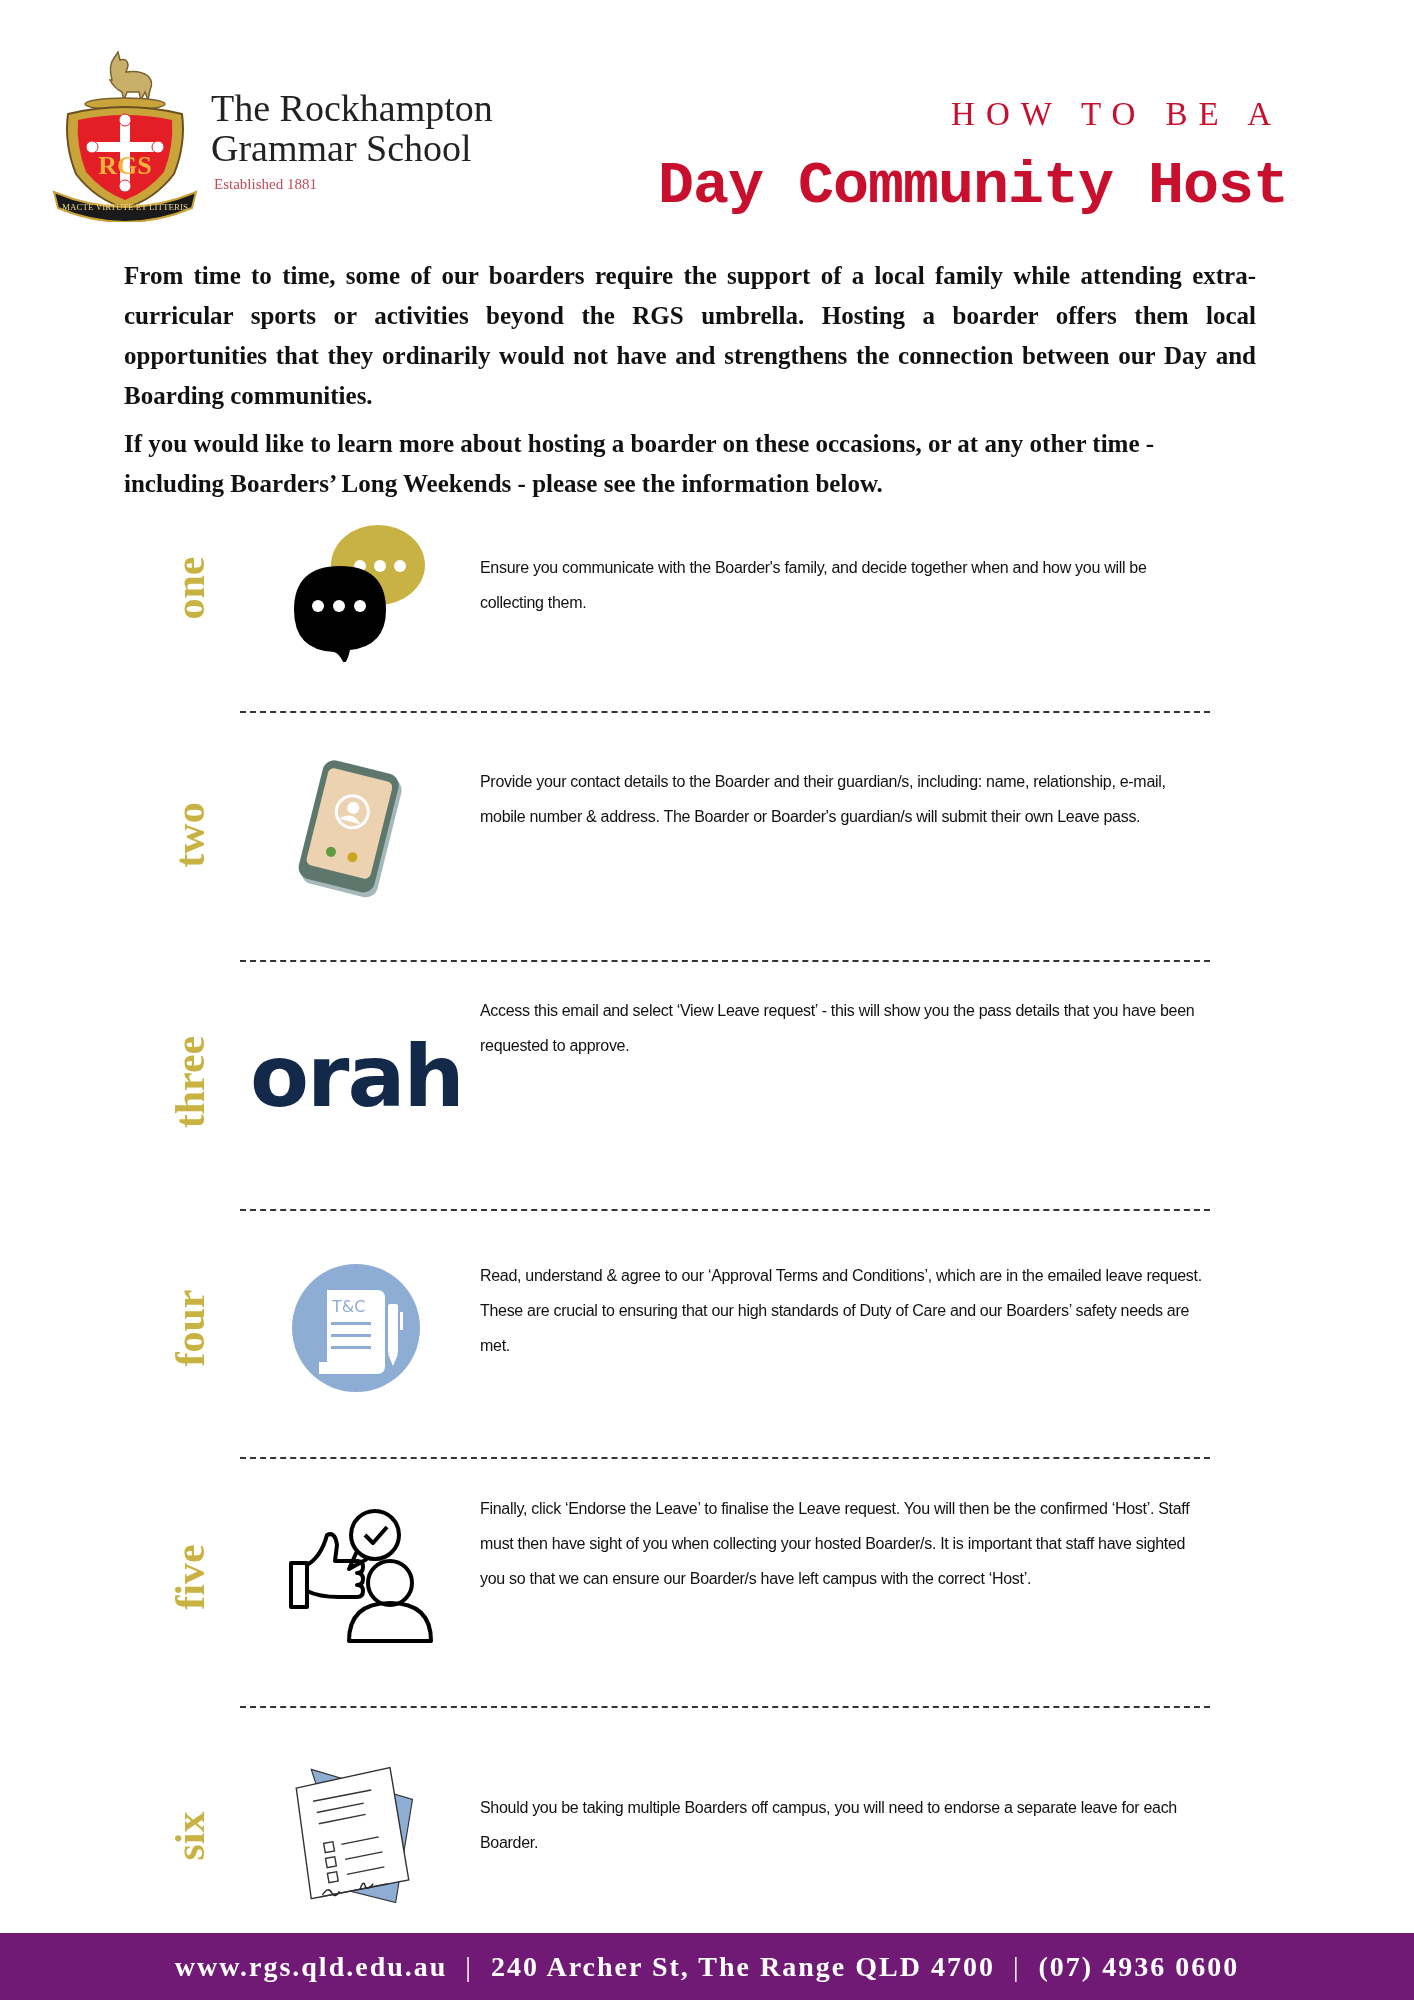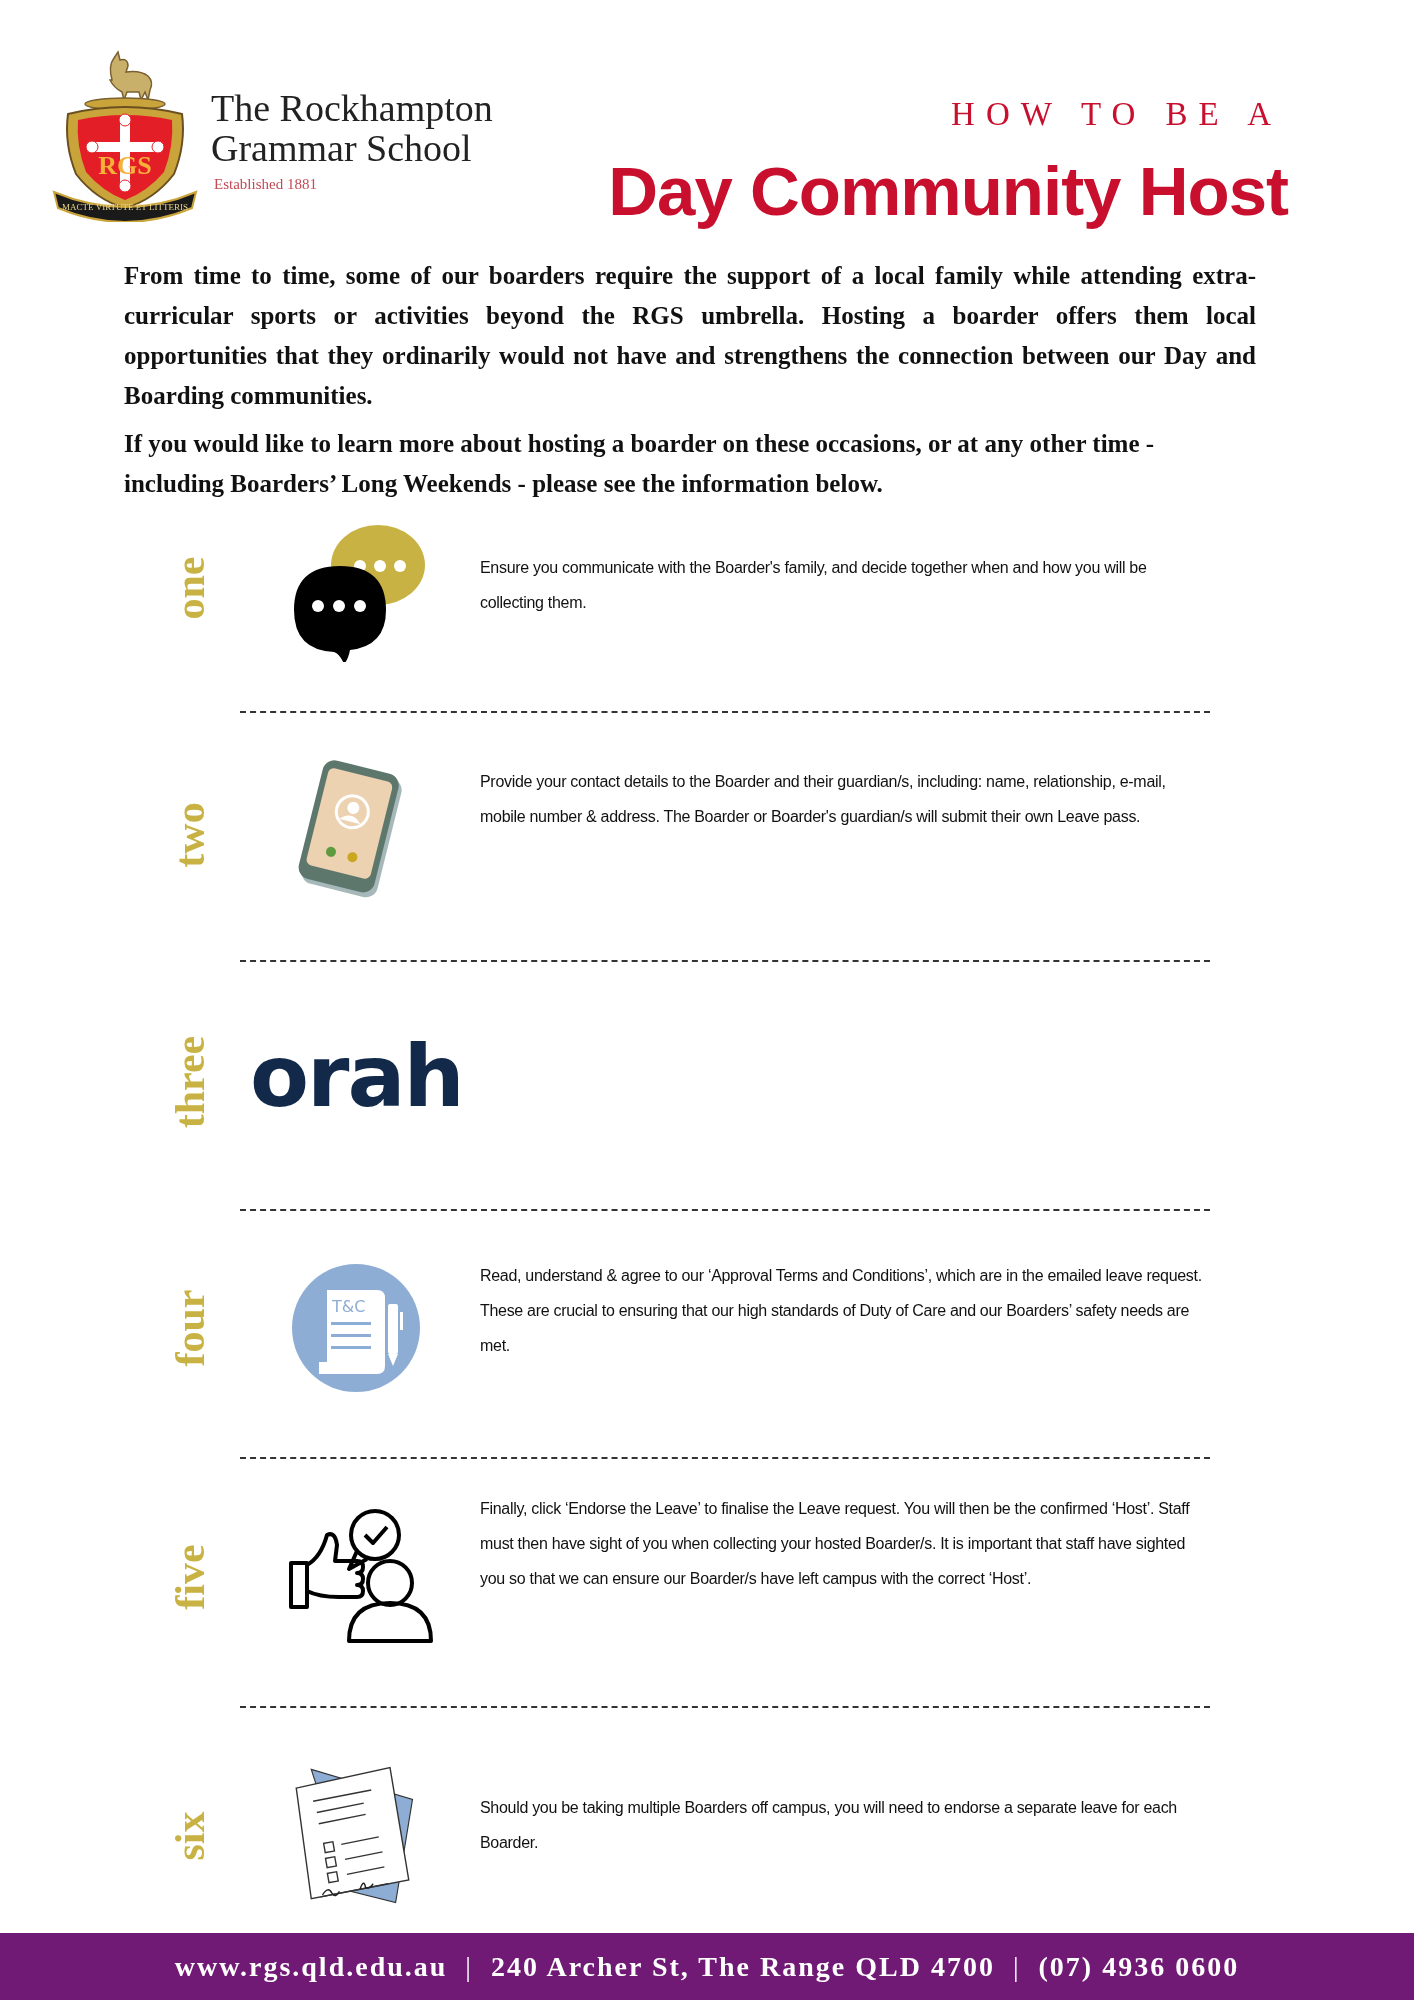--- a/index.html
+++ b/index.html
@@ -4,21 +4,21 @@
 <style>
   * { box-sizing: border-box; margin: 0; padding: 0; }
   html, body { width: 1414px; height: 2000px; background: #ffffff; overflow: hidden; }
   body { position: relative; font-family: "Liberation Serif", serif; color: #111; }
 
   .crest { position: absolute; left: 50px; top: 42px; width: 150px; height: 180px; }
   .school-name { position: absolute; left: 211px; top: 88px; font-family: "Liberation Serif", serif; font-size: 38px; line-height: 40px; color: #222; }
   .established { position: absolute; left: 214px; top: 176px; font-family: "Liberation Serif", serif; font-size: 15px; color: #c24a55; }
 
   .kicker { position: absolute; right: 132px; top: 96px; font-family: "Liberation Serif", serif; font-weight: normal; font-size: 33px; letter-spacing: 11px; color: #c8102e; }
-  .title { position: absolute; right: 126px; top: 152px; font-family: Liberation Sans, sans-serif; font-weight: bold; font-size: 69px; letter-spacing: -1px; color: #c8102e; white-space: nowrap; }
+  .title { position: absolute; right: 126px; top: 152px; font-family: Liberation Mono, monospace; font-weight: bold; font-size: 60px; letter-spacing: -1px; color: #c8102e; white-space: nowrap; }
 
   .intro { position: absolute; left: 124px; top: 256px; width: 1132px; font-family: "Liberation Serif", serif; font-weight: bold; font-size: 25px; line-height: 40px; text-align: justify; color: #111; }
   .intro p + p { margin-top: 8px; text-align: left; }
 
   .step { position: absolute; left: 0; width: 1414px; }
   .step-label { position: absolute; left: 190px; transform-origin: center; transform: translate(-50%,-50%) rotate(-90deg); font-family: "Liberation Serif", serif; font-weight: bold; font-size: 42px; color: #c9b244; white-space: nowrap; }
   .step-icon { position: absolute; left: 285px; width: 150px; height: 150px; }
   .step-text { position: absolute; left: 480px; width: 725px; font-family: "Liberation Sans", sans-serif; font-size: 16px; line-height: 35px; color: #111; letter-spacing: -0.3px; }
   .step-text p + p { margin-top: 35px; }
 
@@ -109,20 +109,21 @@
 <div class="divider" style="top:960px;"></div>
 
 <div class="step" style="top:990px;">
   <div class="step-label" style="top:92px;">three</div>
   <div class="step-icon" style="left:250px; top:40px; width:210px; height:90px;">
     <svg width="210" height="90" viewBox="0 0 210 90">
       <text x="0" y="76" font-family="DejaVu Sans, sans-serif" font-weight="bold" font-size="86" fill="#12294a" letter-spacing="-2">orah</text>
     </svg>
   </div>
   <div class="step-text" style="top:3px;">
+    <p>Access this email and select ‘View Leave request’ - this will show you the pass details that you have been requested to approve.</p>
   </div>
 </div>
 <div class="divider" style="top:1209px;"></div>
 
 <div class="step" style="top:1250px;">
   <div class="step-label" style="top:78px;">four</div>
   <div class="step-icon" style="top:0px;">
     <svg width="150" height="150" viewBox="0 0 150 150">
       <circle cx="71" cy="78" r="64" fill="#8eadd4"></circle>
       <path d="M42 40 h50 q8 0 8 8 v68 q0 8 -8 8 h-58 v-12 h8z" fill="#fff"></path>

